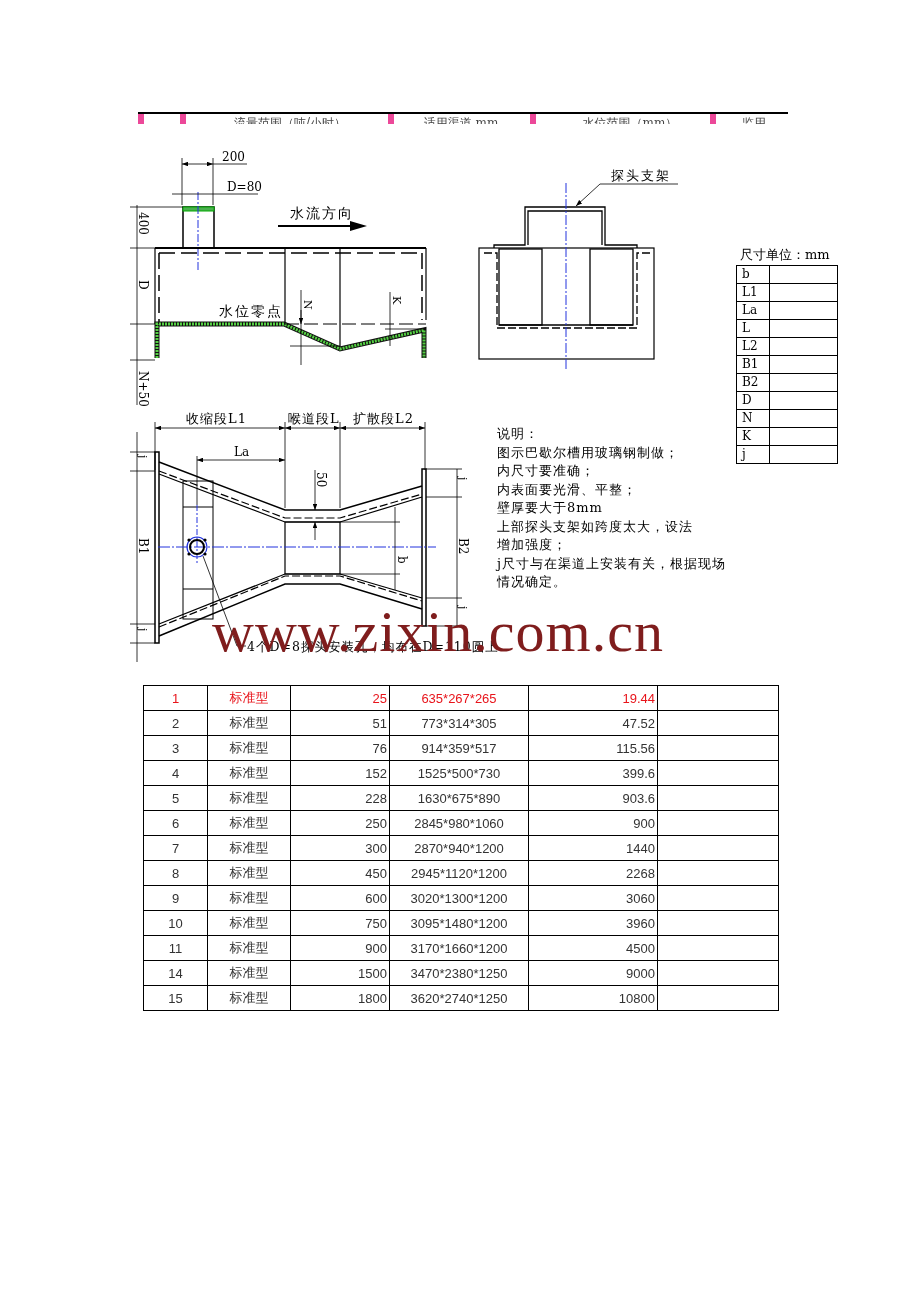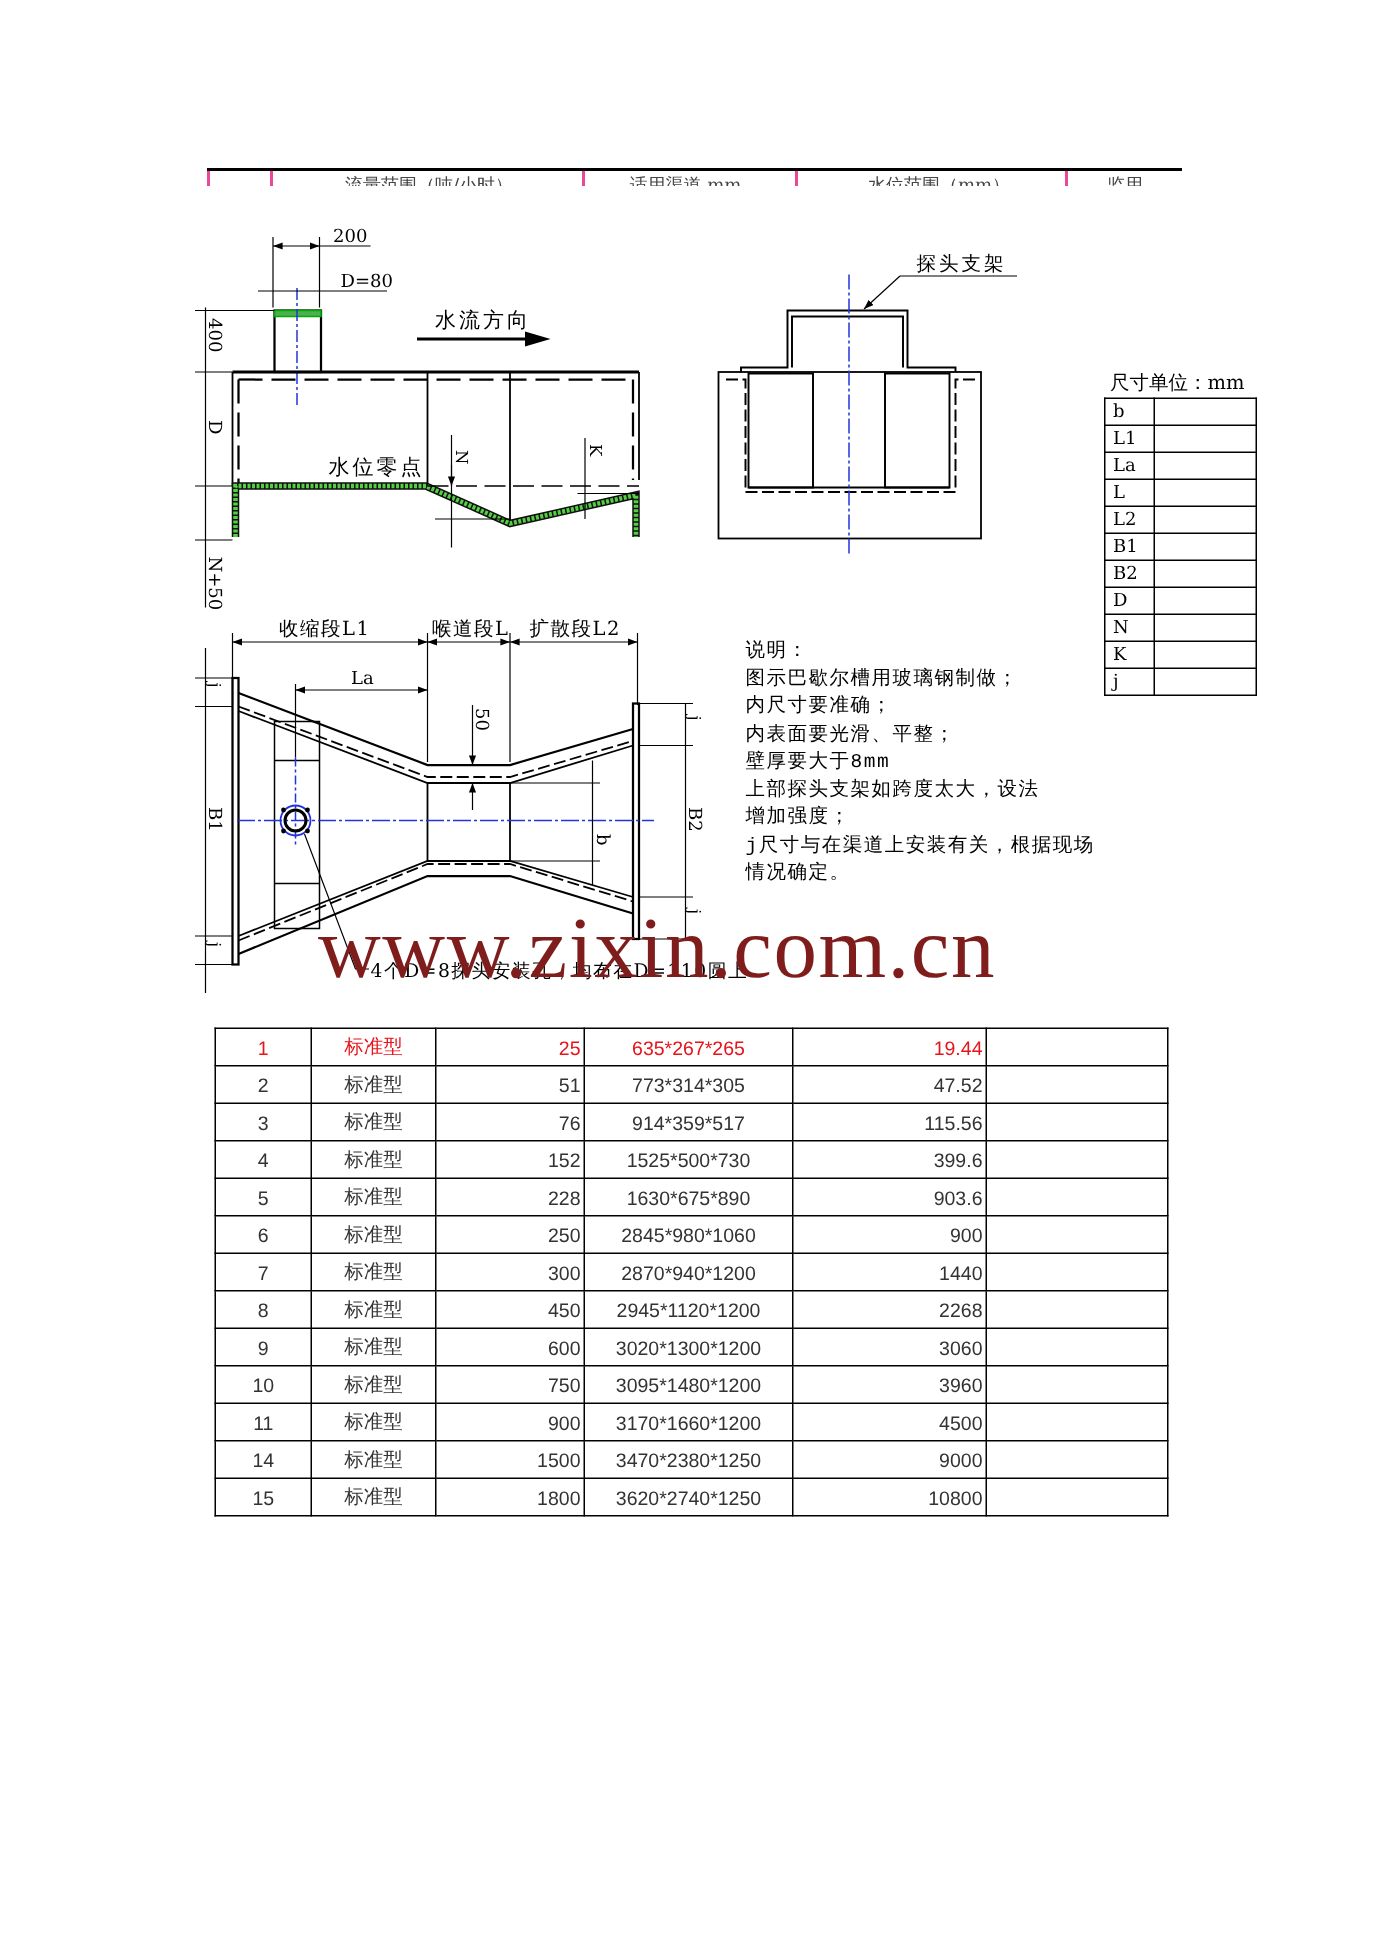--- a/index.html
+++ b/index.html
@@ -2,33 +2,33 @@
 <html><head>
 <meta charset="utf-8">
 <style>
   html, body { margin:0; padding:0; background:#ffffff; }
   body { width:920px; height:1302px; position:relative; overflow:hidden;
          font-family:"DejaVu Serif", serif; color:#000; }
   .abs { position:absolute; }
   
   .top-header { left:138px; top:112px; width:650px; height:10px; overflow:hidden;
                 border-top:2px solid #000; }
-  .top-header .cell { position:absolute; top:0; height:10px; border-left:2px solid #ec4899;
+  .top-header .cell { position:absolute; top:0; height:10px; border-left:6px solid #ec4899;
                       font-size:12px; line-height:18px; text-align:center; color:#444; overflow:hidden; }
   .drawing { position:absolute; left:0; top:0; width:920px; height:680px; }
   .drawing text { font-family:"DejaVu Serif", serif; }
   
   .unit-title { left:740px; top:246px; font-size:13px; }
   .dim-table { left:736px; top:265px; border-collapse:collapse; }
   .dim-table td { border:1px solid #000; height:17px; padding:0 0 0 5px; font-size:12px; line-height:17px; }
   .dim-table td.k { width:27px; }
   .dim-table td.v { width:62px; }
   
   .notes { left:497px; top:425px; font-size:13px; line-height:18.5px; letter-spacing:1px; }
-  .notes div { white-space:nowrap;font-family:Liberation Mono, monospace; }
+  .notes div { white-space:nowrap; }
   
   .watermark { left:212px; top:598px; font-family:Liberation Serif, serif; font-size:58px;
                color:#7f1d1d; letter-spacing:1px; pointer-events:none; }
   
   .data-table { left:143px; top:685px; border-collapse:collapse; font-family:"Liberation Sans", sans-serif; }
   .data-table td { border:1.5px solid #000; height:24px; padding:0 2px; font-size:13px; color:#333; }
   .data-table td.c0 { width:59px; text-align:center; }
   .data-table td.c1 { width:78px; text-align:center; }
   .data-table td.c2 { width:94px; text-align:right; }
   .data-table td.c3 { width:134px; text-align:center; }

